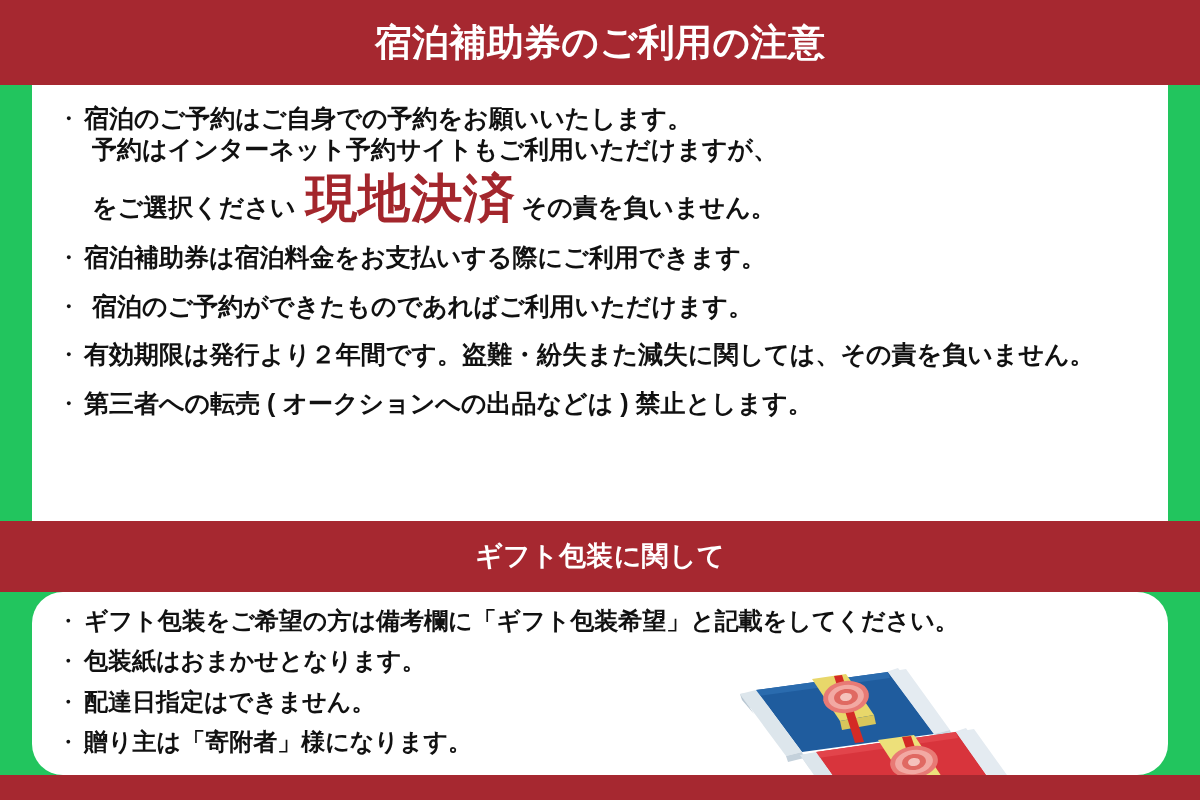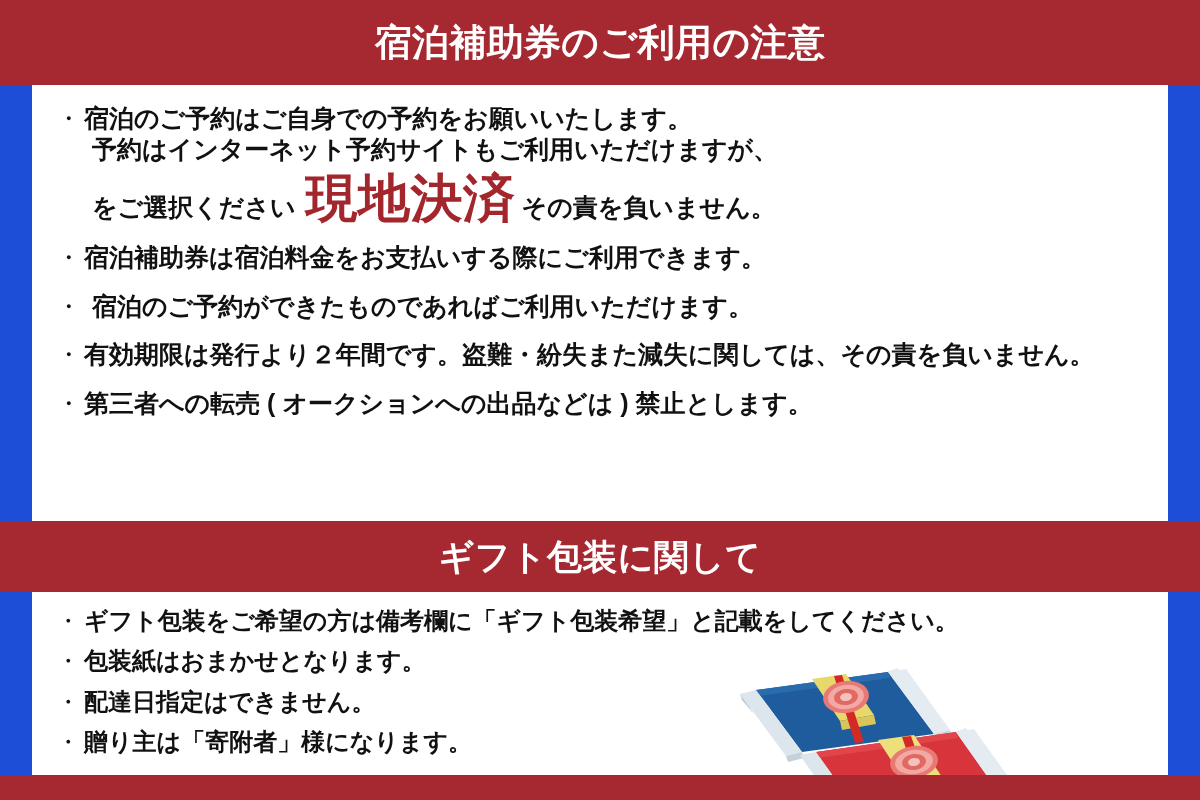--- a/index.html
+++ b/index.html
@@ -12,21 +12,21 @@
     height: 800px;
     overflow: hidden;
     font-family: "Liberation Sans", "DejaVu Sans", sans-serif;
     background: #A62830;
   }
 
   .poster {
     position: relative;
     width: 1200px;
     height: 800px;
-    background: #1d4ed8;
+    background: #22c55e;
     box-sizing: border-box;
     display: flex;
     flex-direction: column;
   }
 
   
   .band {
     flex: 0 0 auto;
     background: #A62830;
     text-align: center;
@@ -44,40 +44,41 @@
     white-space: nowrap;
   }
   .band-top {
     height: 85px;
   }
   .band-mid {
     height: 71px;
     margin-top: 0;
   }
   .band-mid .band-title {
-    font-size: 35px;
+    font-size: 27px;
   }
 
   
   .panel {
     background: #FFFFFF;
     margin: 0 32px;
     box-sizing: border-box;
     position: relative;
   }
   .panel-notes {
     flex: 0 0 auto;
     height: 436px;
     padding: 18px 22px 6px 22px;
   }
   .panel-gift {
     flex: 0 0 auto;
     height: 183px;
     padding: 14px 14px 8px 22px;
     overflow: hidden;
+    border-radius: 31px;
   }
 
   
   ul.notes {
     list-style: none;
     margin: 0;
     padding: 0;
   }
   ul.notes > li {
     position: relative;

